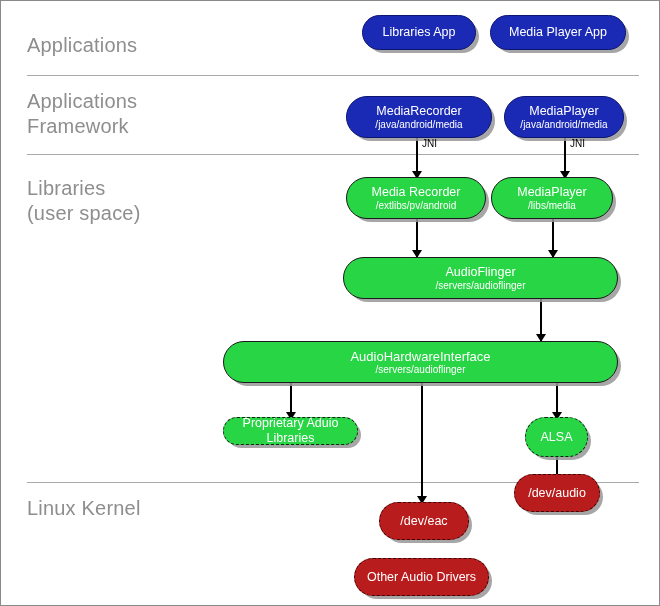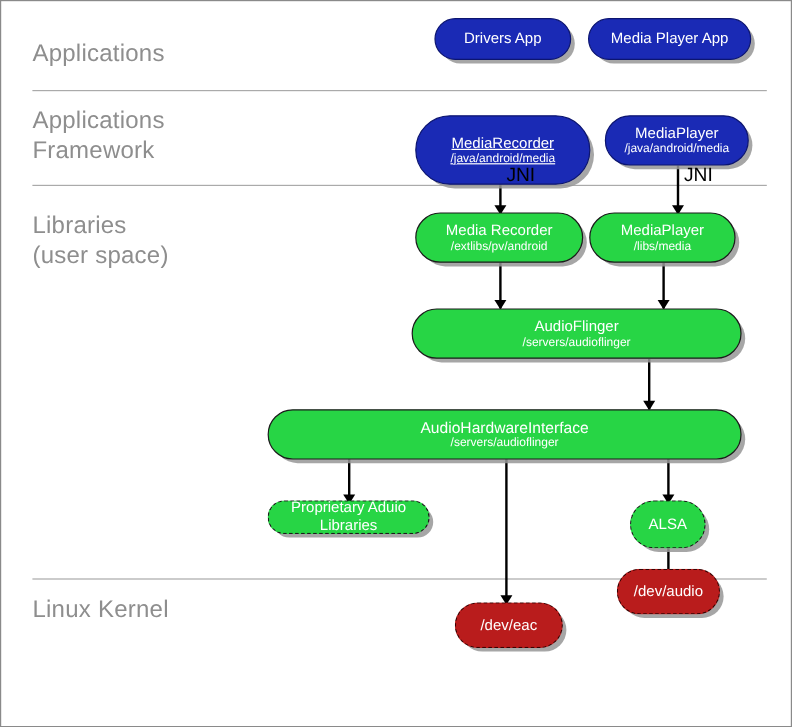--- a/index.html
+++ b/index.html
@@ -90,21 +90,21 @@
     position: absolute;
     width: 0;
     height: 0;
     border-left: 5px solid transparent;
     border-right: 5px solid transparent;
     border-top: 8px solid #000000;
     z-index: 2;
   }
   .edge-label {
     position: absolute;
-    font-size: 16px;
+    font-size: 10px;
     color: #000000;
     z-index: 4;
     white-space: nowrap;
   }
 </style>
 </head>
 <body>
 
 <div id="stage">
 
@@ -145,28 +145,28 @@
   <div class="vline" style="left:420px; top:374px; height:128px;"></div>
   <div class="arrowhead" style="left:416px; top:495px;"></div>
 
   <div class="vline" style="left:555px; top:374px; height:44px;"></div>
   <div class="arrowhead" style="left:551px; top:411px;"></div>
 
   <div class="vline" style="left:555px; top:455px; height:48px;"></div>
   <div class="arrowhead" style="left:551px; top:496px;"></div>
 
   <div class="node blue" style="left:361px; top:14px; width:114px; height:35px;">
-    <span class="title">Drivers App</span>
+    <span class="title">Libraries App</span>
   </div>
 
   <div class="node blue" style="left:489px; top:14px; width:136px; height:35px;">
     <span class="title">Media Player App</span>
   </div>
 
-  <div class="node blue" style="left:345px; top:95px; width:146px; height:58px;text-decoration:underline;">
+  <div class="node blue" style="left:345px; top:95px; width:146px; height:42px;">
     <span class="title">MediaRecorder</span>
     <span class="sub">/java/android/media</span>
   </div>
 
   <div class="node blue" style="left:503px; top:95px; width:120px; height:42px;">
     <span class="title">MediaPlayer</span>
     <span class="sub">/java/android/media</span>
   </div>
 
   <div class="node green" style="left:345px; top:176px; width:140px; height:42px;">
@@ -199,15 +199,18 @@
   </div>
 
   <div class="node red" style="left:378px; top:501px; width:90px; height:38px;">
     <span class="title">/dev/eac</span>
   </div>
 
   <div class="node red" style="left:513px; top:473px; width:86px; height:38px;">
     <span class="title">/dev/audio</span>
   </div>
 
+  <div class="node red" style="left:353px; top:557px; width:135px; height:38px;">
+    <span class="title">Other Audio Drivers</span>
+  </div>
 
 
 </div>
 
 </body></html>

